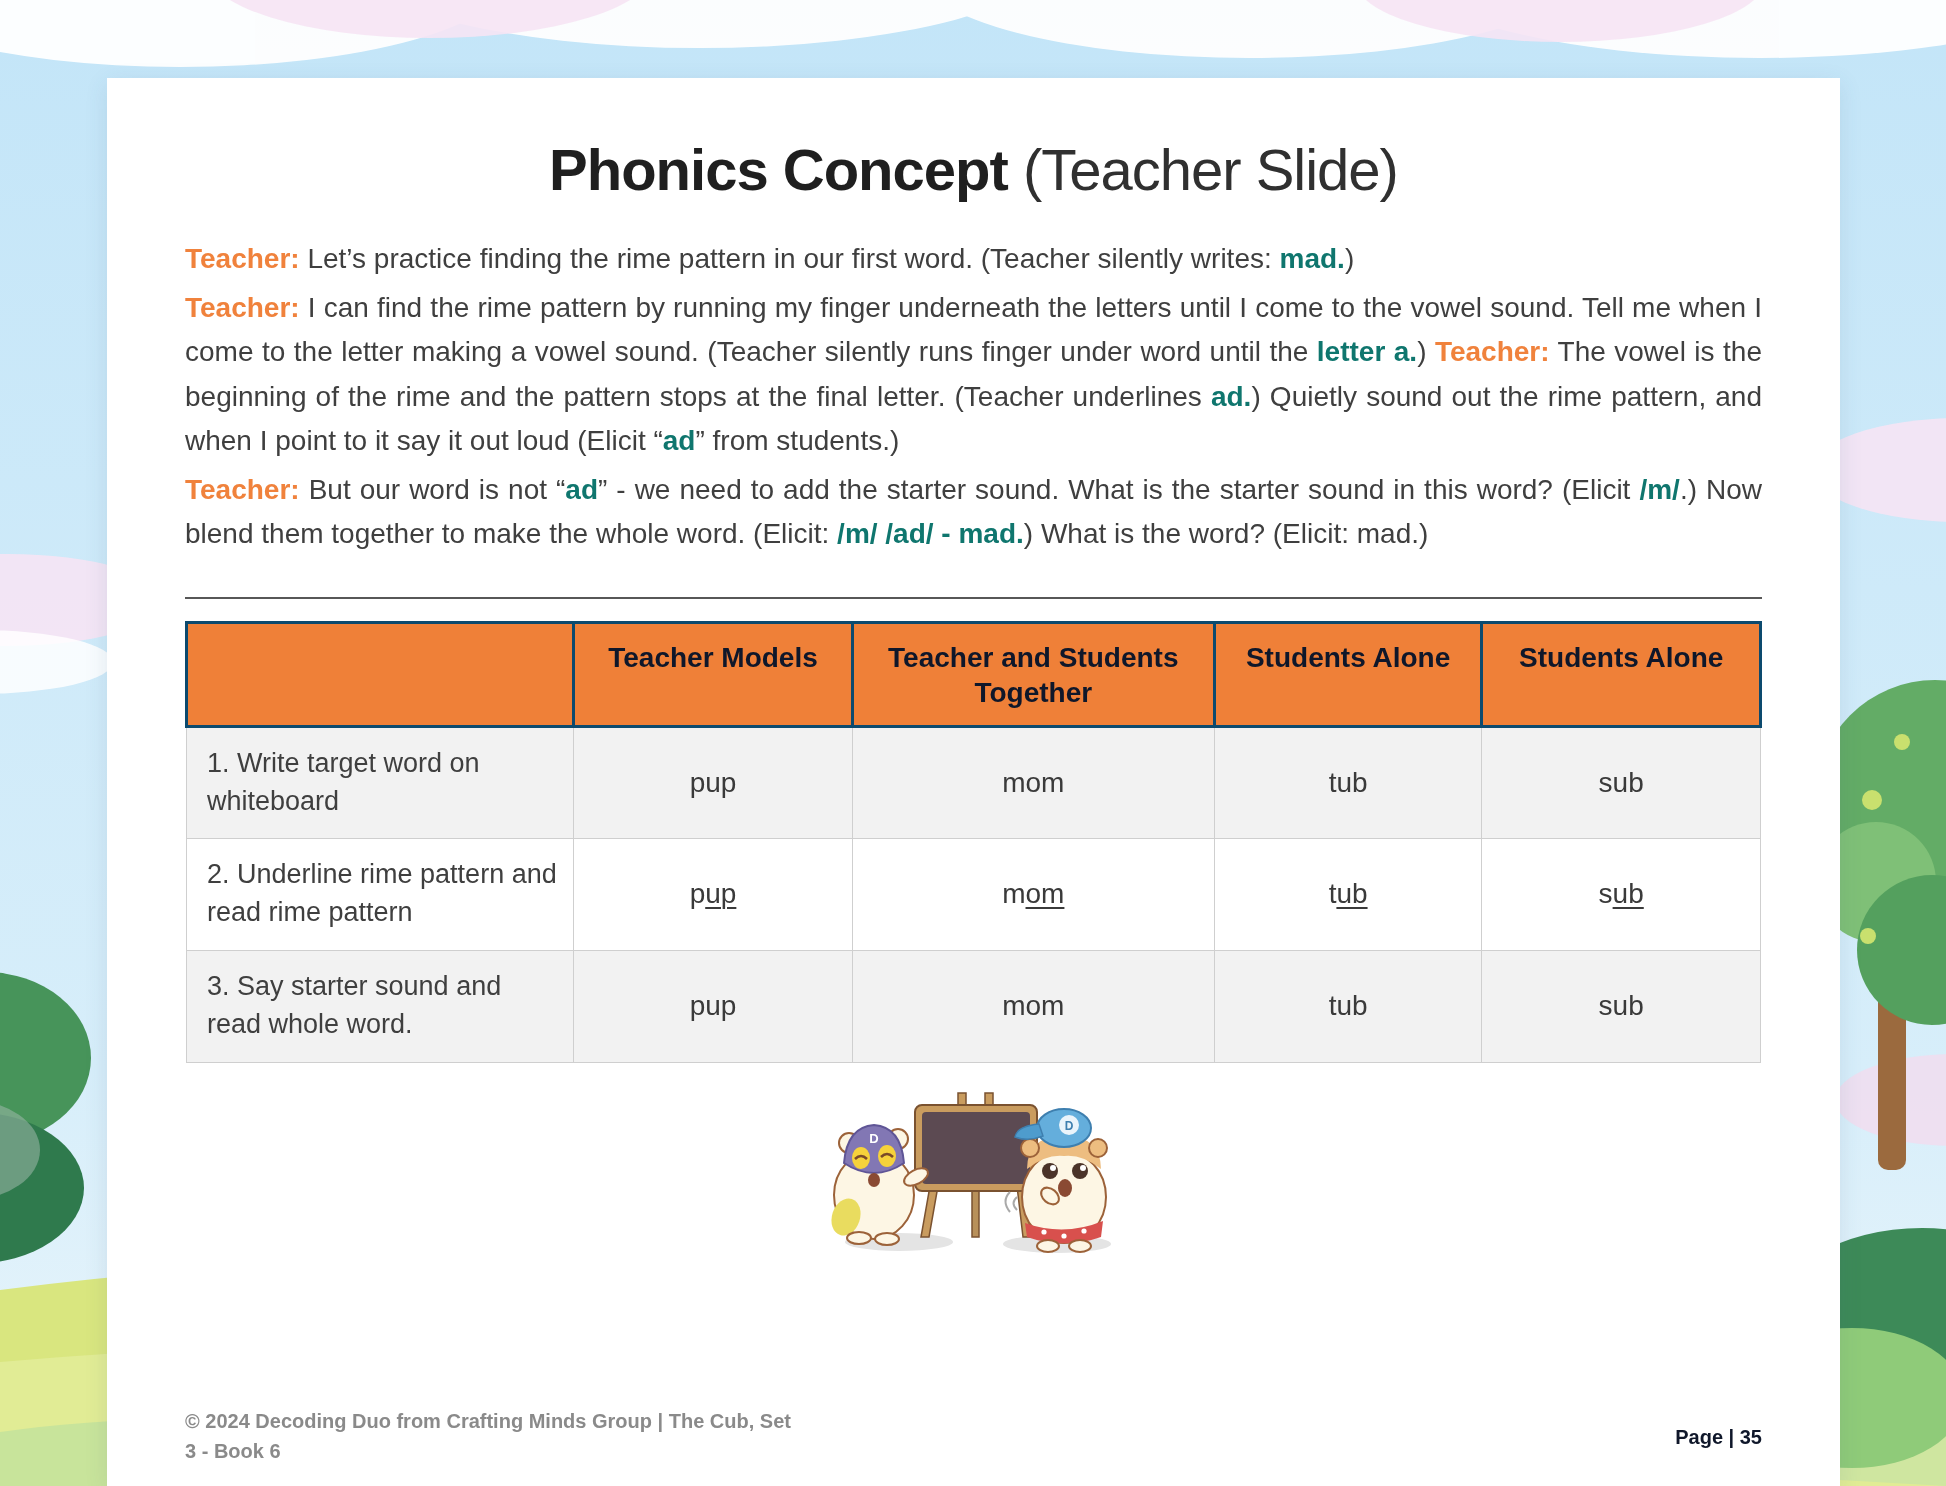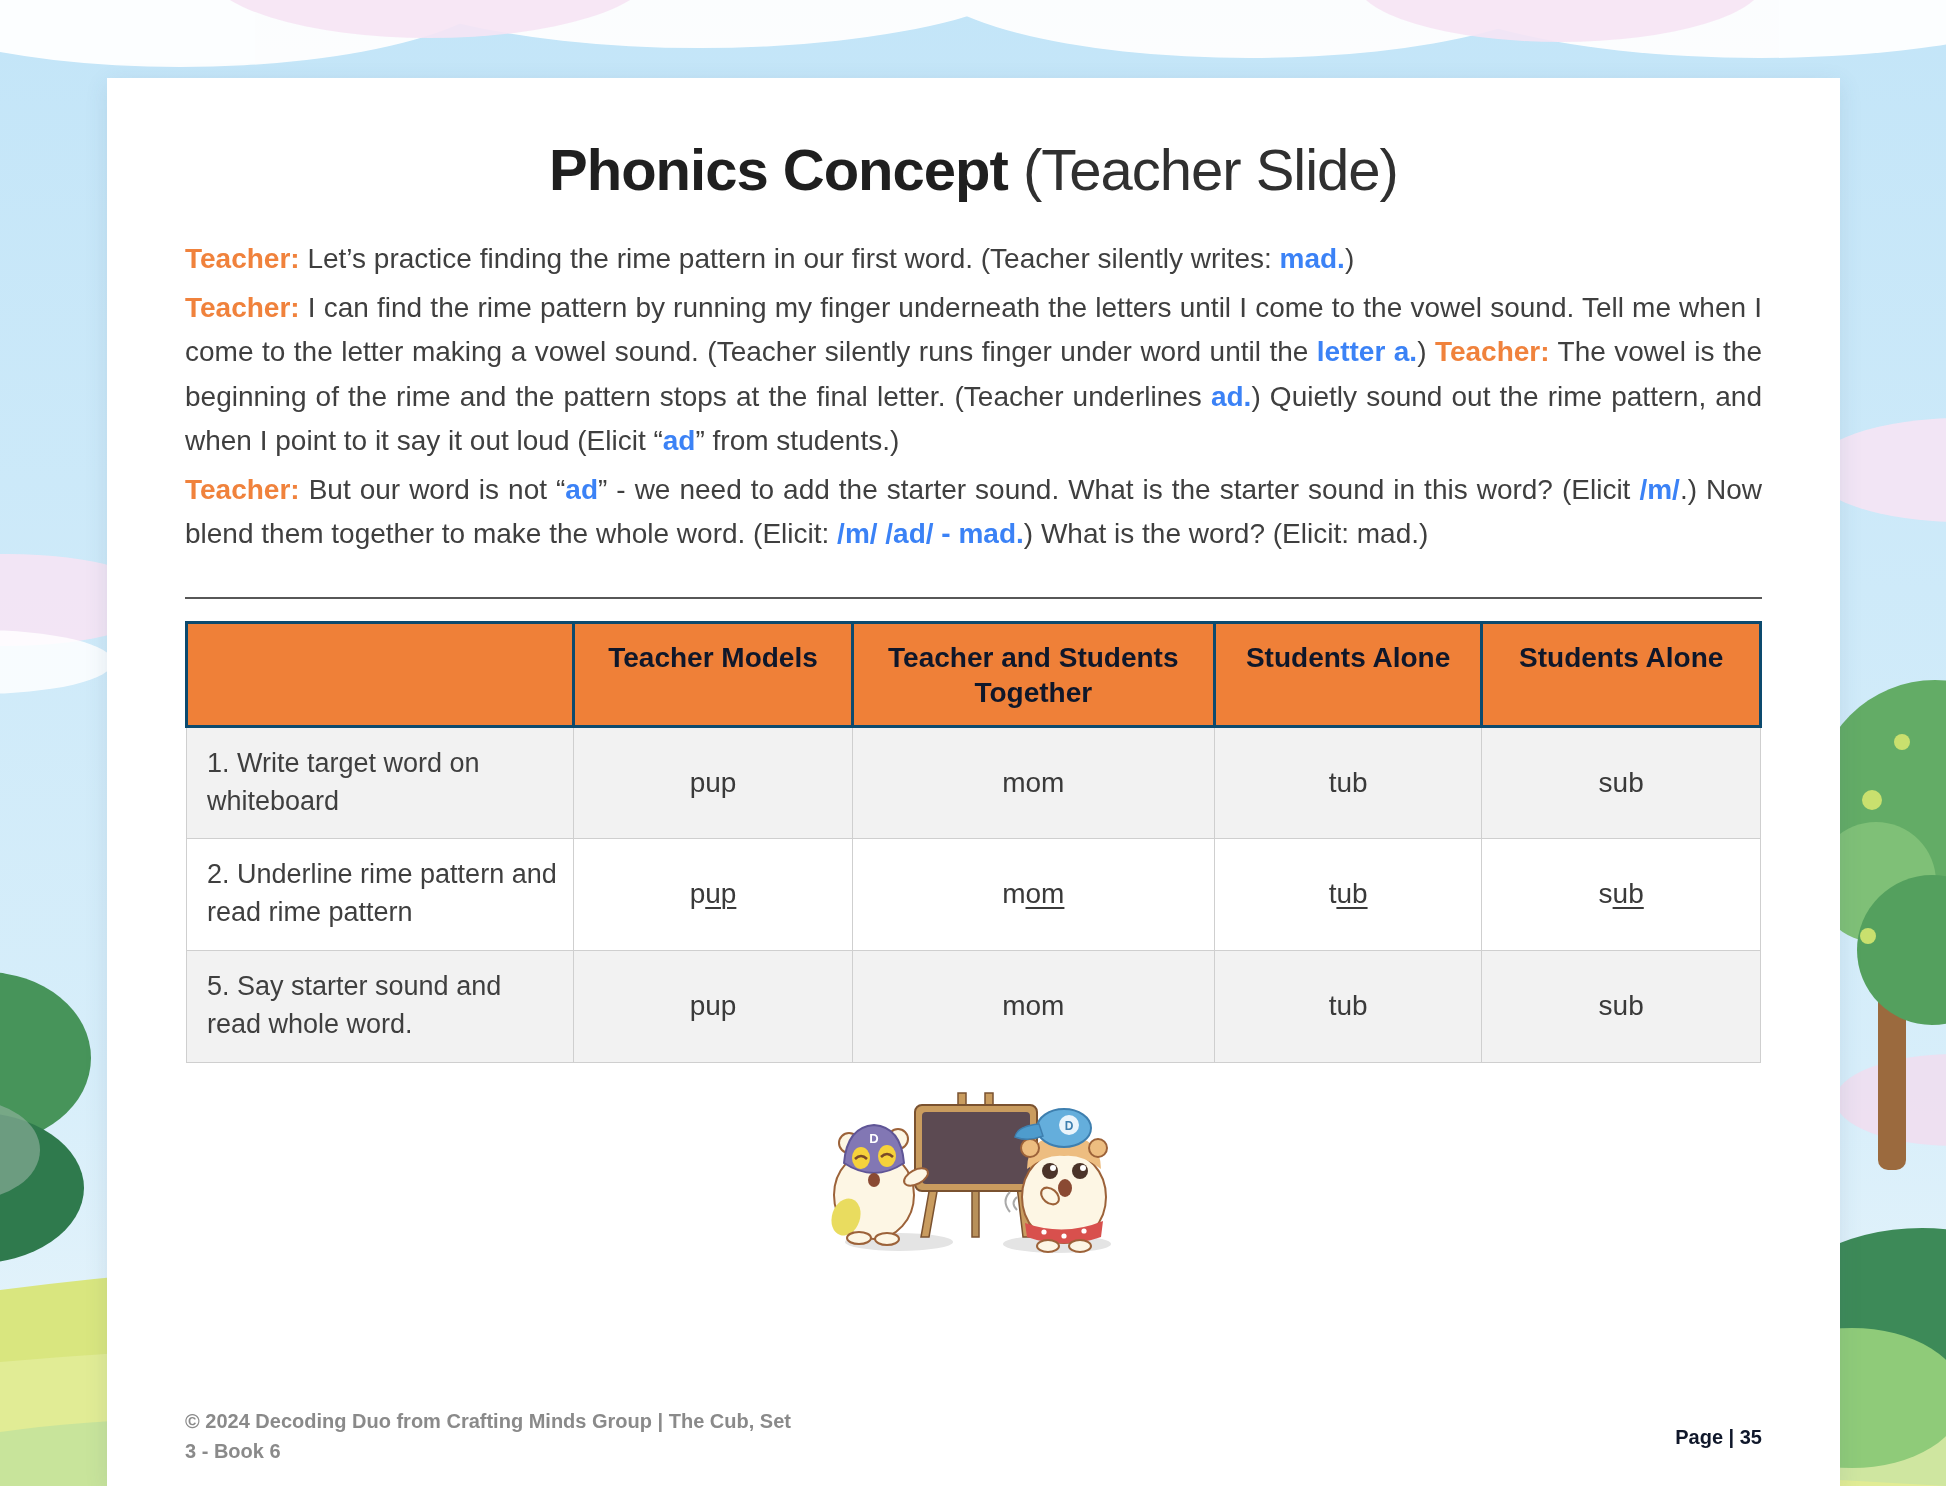--- a/index.html
+++ b/index.html
@@ -17,21 +17,21 @@
   .content { padding:0 78px; }
   .title { margin-top:58px; text-align:center; font-size:58px; color:#222; letter-spacing:-1px; white-space:nowrap; }
   .t-main { font-weight:800; color:#1f1f1f; }
   .t-sub  { font-weight:400; color:#303030; }
   .paras { margin-top:34px; }
   .para {
     font-size:28px; line-height:1.58; color:#3F3F3F;
     text-align:justify; margin:5px 0;
   }
   .tlabel { color:#F0823C; font-weight:bold; }
-  .b { font-weight:bold; color:#3b82f6; }
+  .b { font-weight:bold; color:#0f766e; }
   .rule { margin-top:40px; border-top:2px solid #575757; }
   table.grid { width:100%; margin-top:22px; border-collapse:collapse; table-layout:fixed; }
   col.c0{width:24.6%} col.c1{width:17.7%} col.c2{width:23.0%} col.c3{width:17.0%} col.c4{width:17.7%}
   th {
     background:#EF8038; color:#0f172a; font-size:28px; font-weight:bold;
     height:104px; vertical-align:top; padding-top:16px; line-height:1.25;
     border:3px solid #0c4a6e;
   }
   td {
     font-size:28px; color:#3A3A3A; text-align:center; height:112px;
@@ -144,21 +144,21 @@
           <td>sub</td>
         </tr>
         <tr>
           <td class="rowlabel">2. Underline rime pattern and read rime pattern</td>
           <td><span>p</span><span class="u">up</span></td>
           <td><span>m</span><span class="u">om</span></td>
           <td><span>t</span><span class="u">ub</span></td>
           <td><span>s</span><span class="u">ub</span></td>
         </tr>
         <tr class="odd">
-          <td class="rowlabel">5. Say starter sound and read whole word.</td>
+          <td class="rowlabel">3. Say starter sound and read whole word.</td>
           <td>pup</td>
           <td>mom</td>
           <td>tub</td>
           <td>sub</td>
         </tr>
       </tbody>
     </table>
 
     <div class="mascot">
       <svg width="310" height="180" viewBox="0 0 310 180">

